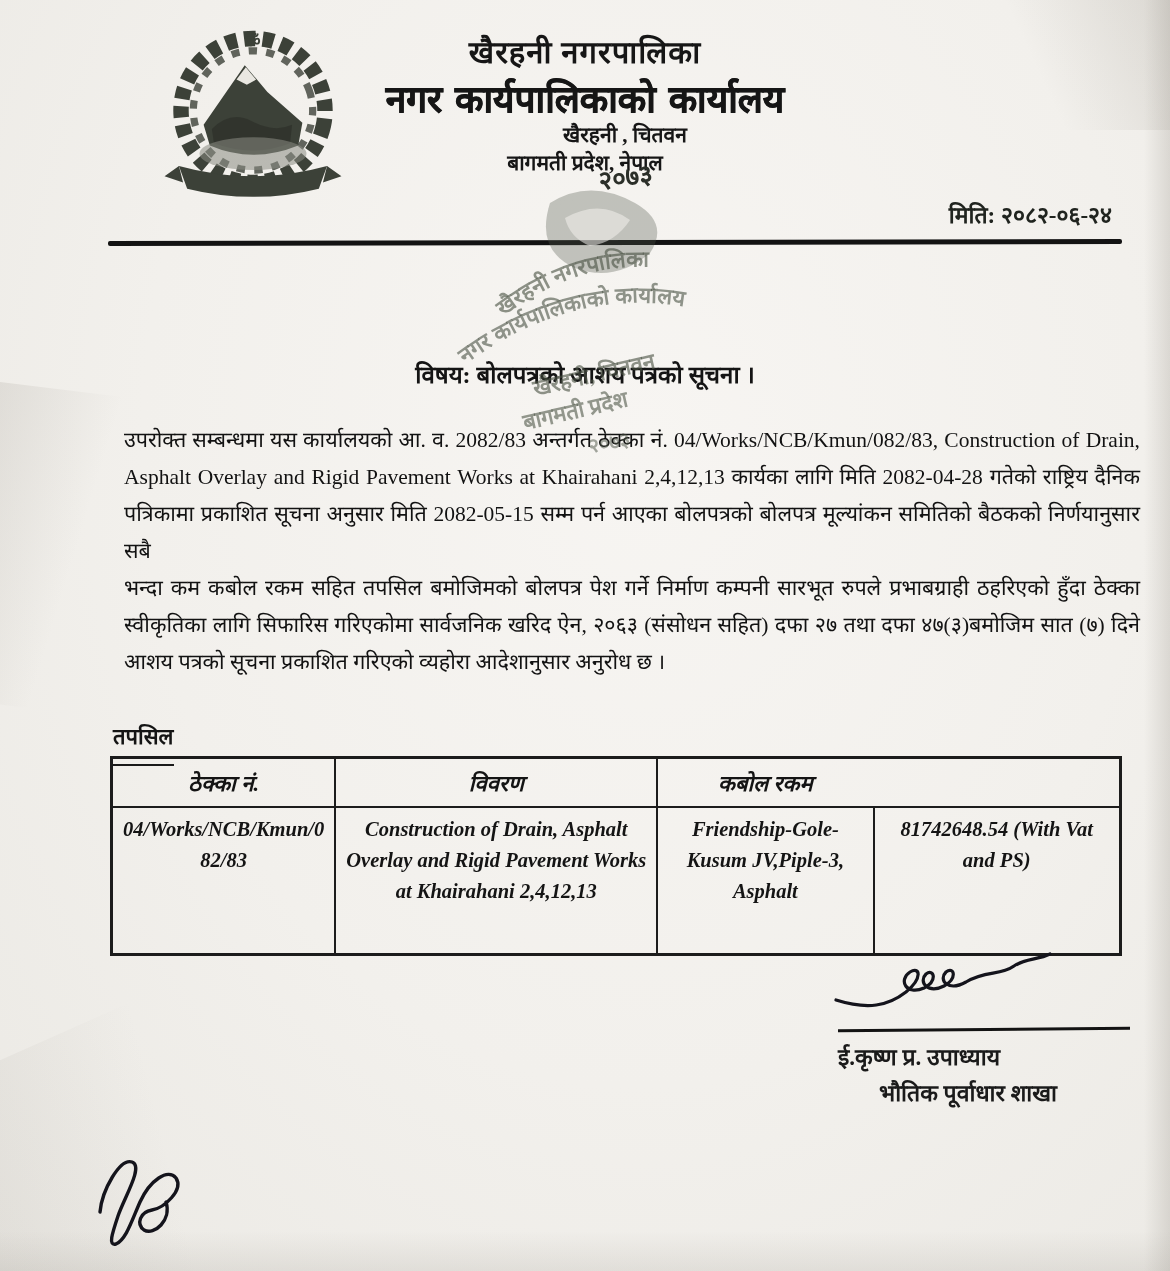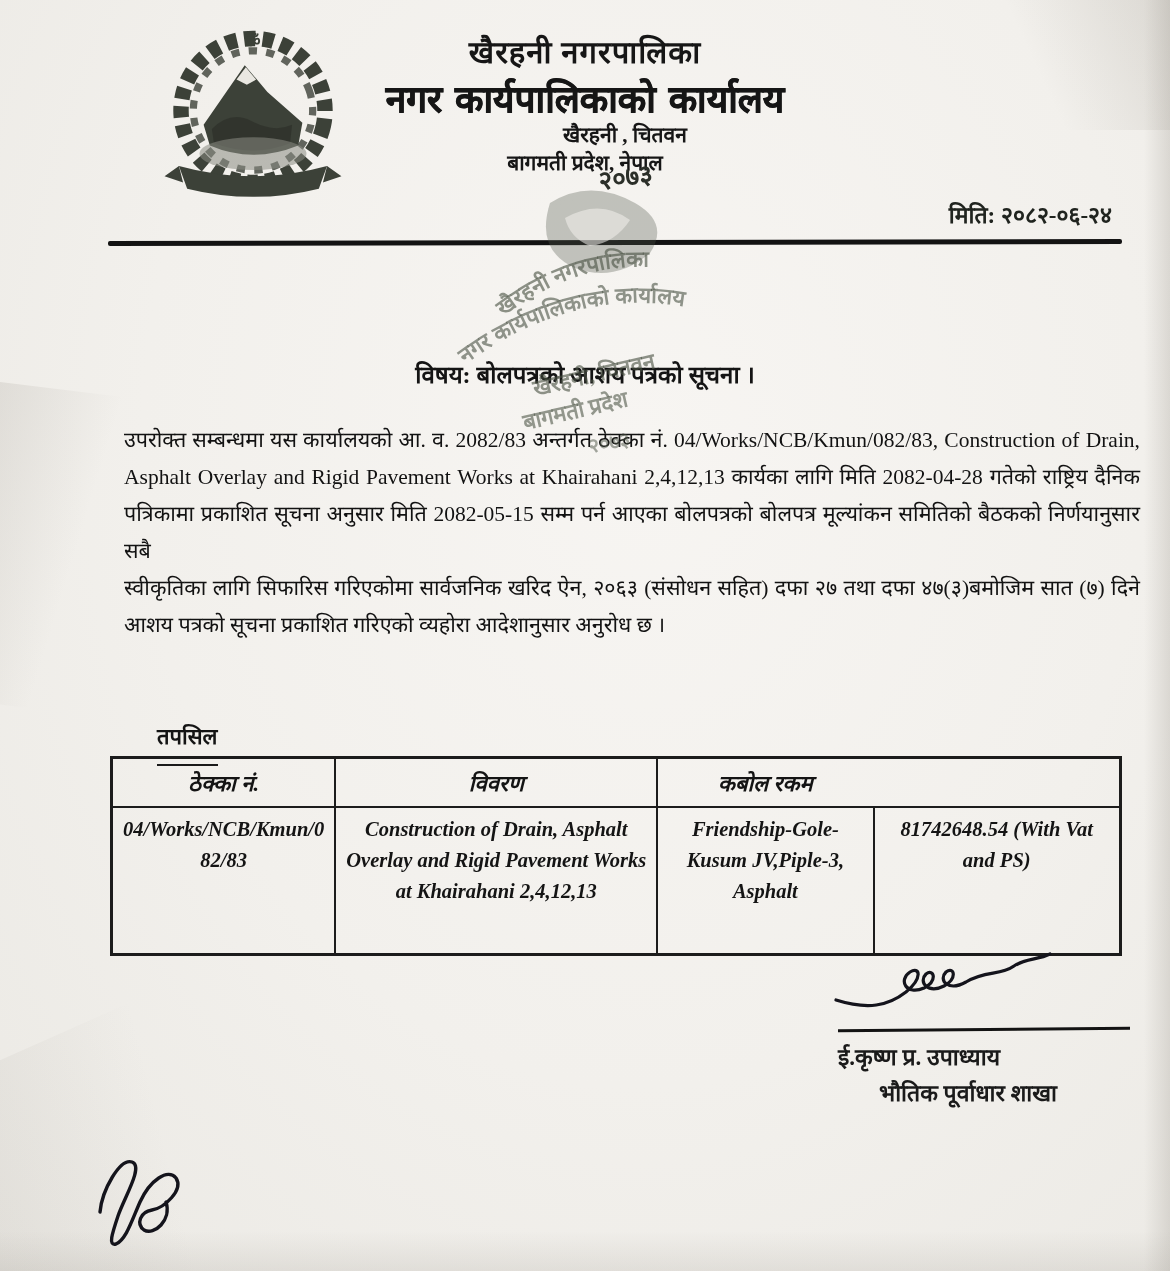--- a/index.html
+++ b/index.html
@@ -45,21 +45,21 @@
   .stamp { position:absolute; left:440px; top:158px; width:340px; height:310px; z-index:3; }
 
   .subject { position:absolute; left:0; top:357px; width:100%; text-align:center;
              font-size:24px; font-weight:bold; color:#141414; }
 
   .body-text { position:absolute; left:112px; top:422px; width:1016px; font-size:21.5px; color:#121212;margin-left:12px; }
   .body-line { line-height:37px; text-align:justify; text-align-last:justify; white-space:normal; }
   .body-line.last { text-align-last:left; }
 
   .tbl-caption { position:absolute; left:113px; top:720px; font-size:22px; font-weight:bold;
-                 border-bottom:2px solid #1a1a1a; padding-bottom:14px; color:#141414;margin-left:44px; }
+                 border-bottom:2px solid #1a1a1a; padding-bottom:14px; color:#141414; }
 
   .tbl { position:absolute; left:110px; top:756px; width:1012px; border:3px solid #1c1c1c;font-style:italic; }
   .tbl-row { display:grid; grid-template-columns:22% 32% 21.5% 24.5%; }
   .tbl-row.head { border-bottom:2.5px solid #1c1c1c; }
   .cell { padding:7px 8px; text-align:center; font-size:21px; color:#141414; }
   .cell + .cell { border-left:2.5px solid #1c1c1c; }
   .head .cell { font-weight:bold; font-size:22px; padding:8px 8px 9px; }
   .tbl-row.body .cell { font-weight:bold; font-size:20.5px; line-height:31px; padding-top:6px; min-height:145px; }
   .cell.contract-no { word-break:break-all; }
 
@@ -123,20 +123,21 @@
     <text x="85" y="272" font-size="22" font-weight="bold" fill="rgba(74,82,68,0.58)" transform="rotate(-13 85 272)">बागमती प्रदेश</text>
     <text x="150" y="295" font-size="20" font-weight="bold" fill="rgba(74,82,68,0.50)" transform="rotate(-10 150 295)">२०७३</text>
   </svg>
 
   <div class="subject">विषय: बोलपत्रको आशय पत्रको सूचना  ।</div>
 
   <div class="body-text">
     <div class="body-line">उपरोक्त सम्बन्धमा यस कार्यालयको आ. व. 2082/83 अन्तर्गत ठेक्का नं. 04/Works/NCB/Kmun/082/83,  Construction of Drain,</div>
     <div class="body-line">Asphalt Overlay and Rigid Pavement Works at Khairahani 2,4,12,13 कार्यका लागि मिति 2082-04-28 गतेको राष्ट्रिय दैनिक</div>
     <div class="body-line">पत्रिकामा प्रकाशित सूचना अनुसार मिति 2082-05-15 सम्म पर्न आएका बोलपत्रको बोलपत्र मूल्यांकन समितिको  बैठकको निर्णयानुसार सबै</div>
+    <div class="body-line">भन्दा कम कबोल रकम सहित तपसिल बमोजिमको बोलपत्र पेश गर्ने निर्माण कम्पनी सारभूत रुपले प्रभाबग्राही ठहरिएको हुँदा ठेक्का</div>
     <div class="body-line">स्वीकृतिका लागि सिफारिस गरिएकोमा सार्वजनिक खरिद ऐन, २०६३ (संसोधन सहित) दफा २७ तथा दफा ४७(३)बमोजिम सात (७) दिने</div>
     <div class="body-line last">आशय पत्रको सूचना प्रकाशित गरिएको व्यहोरा आदेशानुसार अनुरोध छ ।</div>
   </div>
 
   <div class="tbl-caption">तपसिल</div>
 
   <div class="tbl">
     <div class="tbl-row head">
       <div class="cell">ठेक्का नं.</div>
       <div class="cell">विवरण</div>

